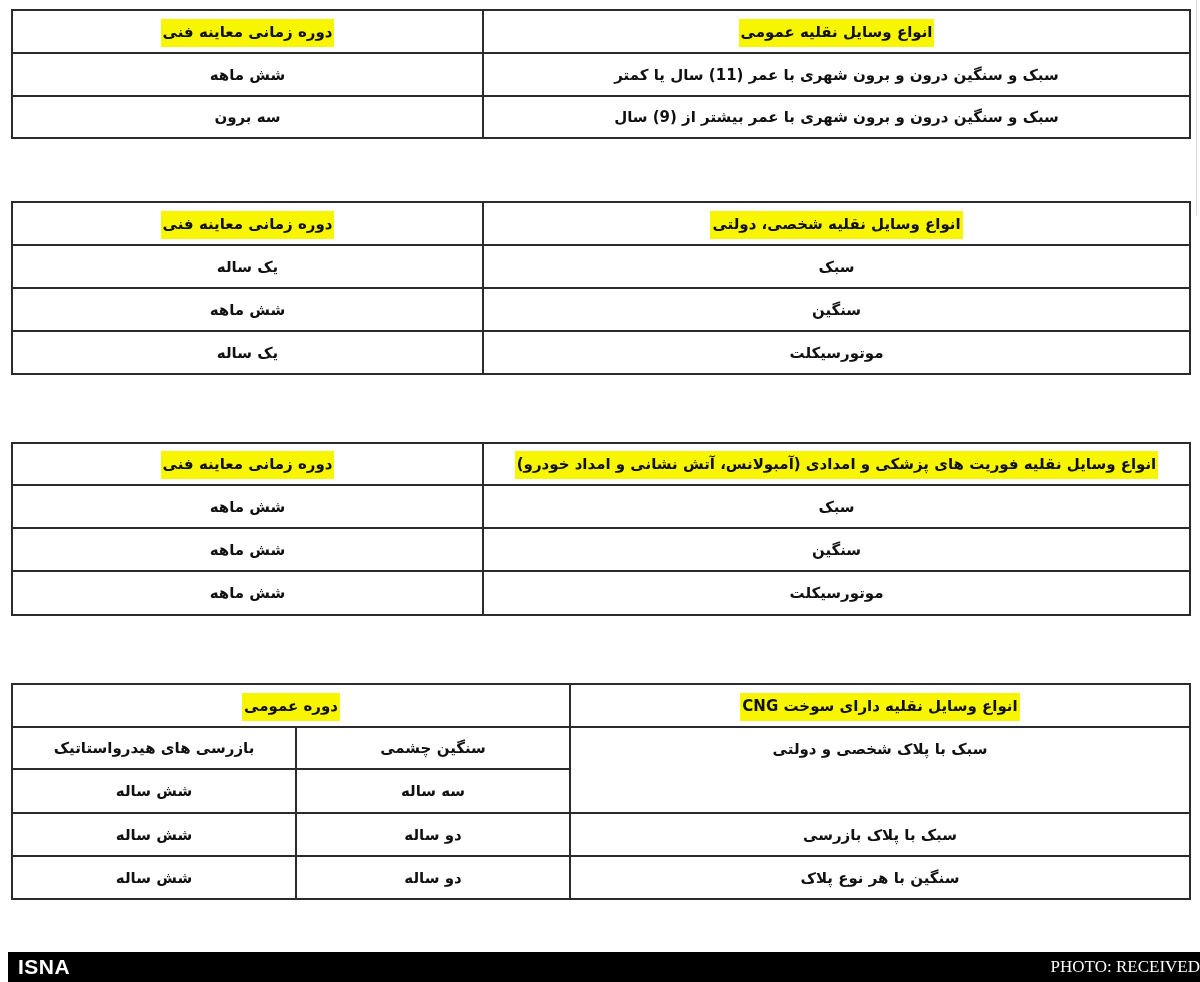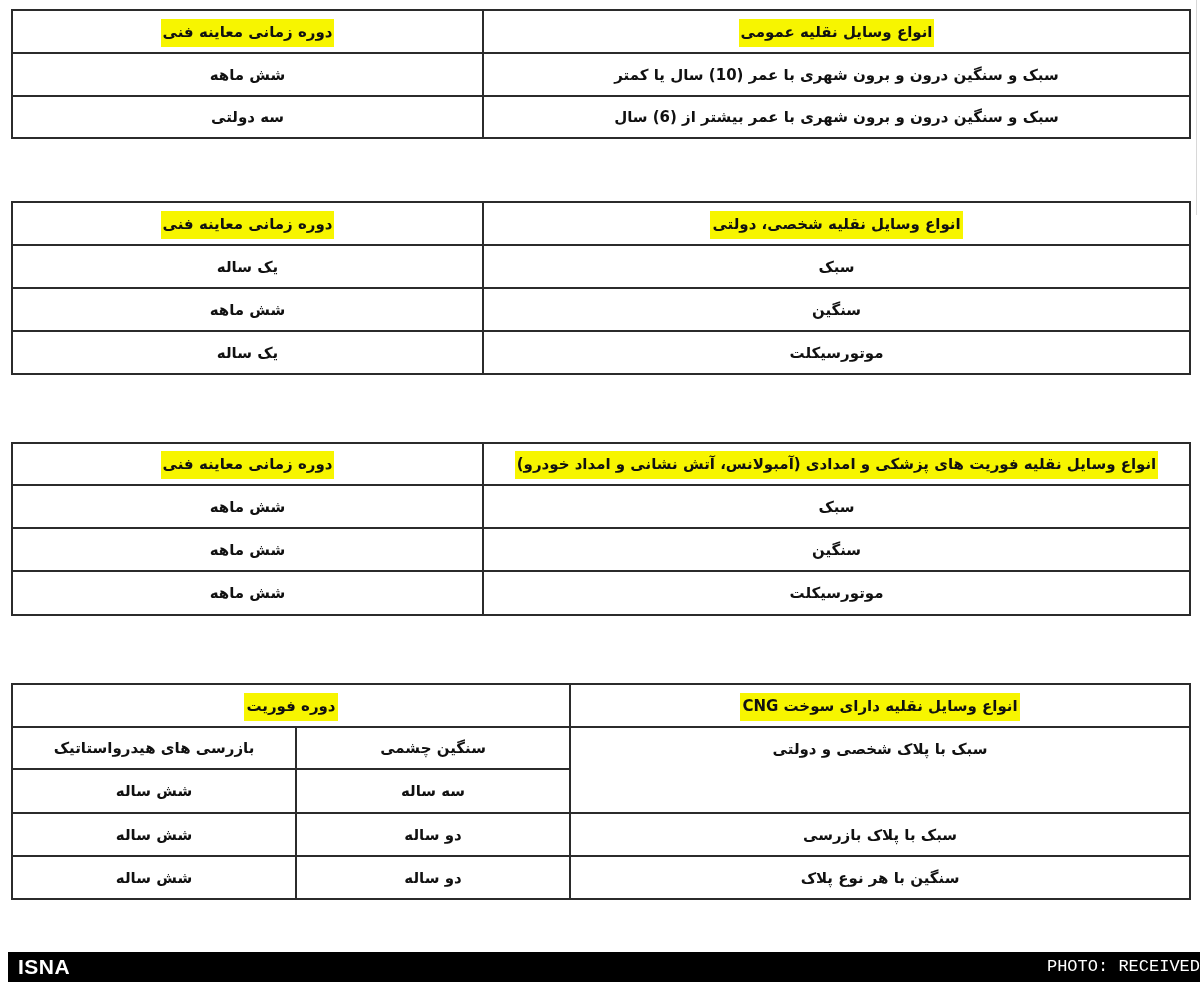--- a/index.html
+++ b/index.html
@@ -38,21 +38,21 @@
       position: absolute; left: 8px; top: 952px; width: 1200px; height: 44px;
       background: #000;
     }
     .footer .brand {
       position: absolute; left: 10px; top: 3px;
       color: #fff; font-family: "Liberation Sans", sans-serif; font-weight: bold;
       font-size: 21px; letter-spacing: 0.5px;
     }
     .footer .credit {
       position: absolute; right: 8px; top: 5px;
-      color: #fff; font-family: Liberation Mono, monospace;
+      color: #fff; font-family: Liberation Serif, serif;
       font-size: 17px;
     }
     .edge {
       position: absolute; left: 1196px; top: 0; width: 4px; height: 215px;
       border-left: 1px solid #d8d8d8;
     }
   </style>
 </head>
 <body>
 
@@ -60,26 +60,26 @@
   <colgroup>
       <col style="width:707px">
       <col style="width:471px">
     </colgroup>
   <tbody>
       <tr style="height:43px">
     <td><span class="hl">انواع وسایل نقلیه عمومی</span></td>
     <td><span class="hl">دوره زمانی معاینه فنی</span></td>
   </tr>
   <tr style="height:43px">
-    <td>سبک و سنگین درون و برون شهری با عمر (10) سال یا کمتر</td>
+    <td>سبک و سنگین درون و برون شهری با عمر (11) سال یا کمتر</td>
     <td>شش ماهه</td>
   </tr>
   <tr style="height:42px">
-    <td>سبک و سنگین درون و برون شهری با عمر بیشتر از (6) سال</td>
-    <td>سه دولتی</td>
+    <td>سبک و سنگین درون و برون شهری با عمر بیشتر از (9) سال</td>
+    <td>سه برون</td>
   </tr>
 </tbody>
   </table>
 
 <table id="t2" class="tbl">
   <colgroup>
       <col style="width:707px">
       <col style="width:471px">
     </colgroup>
   <tbody>
@@ -129,21 +129,21 @@
 
 <table id="t4" class="tbl">
   <colgroup>
       <col style="width:620px">
       <col style="width:274px">
       <col style="width:284px">
     </colgroup>
   <tbody>
       <tr style="height:43px">
     <td><span class="hl">انواع وسایل نقلیه دارای سوخت CNG</span></td>
-    <td colspan="2"><span class="hl">دوره فوریت</span></td>
+    <td colspan="2"><span class="hl">دوره عمومی</span></td>
   </tr>
   <tr style="height:42px">
     <td rowspan="2" class="top-align">سبک با پلاک شخصی و دولتی</td>
     <td>سنگین چشمی</td>
     <td>بازرسی های هیدرواستاتیک</td>
   </tr>
   <tr style="height:44px">
     <td>سه ساله</td>
     <td>شش ساله</td>
   </tr>

